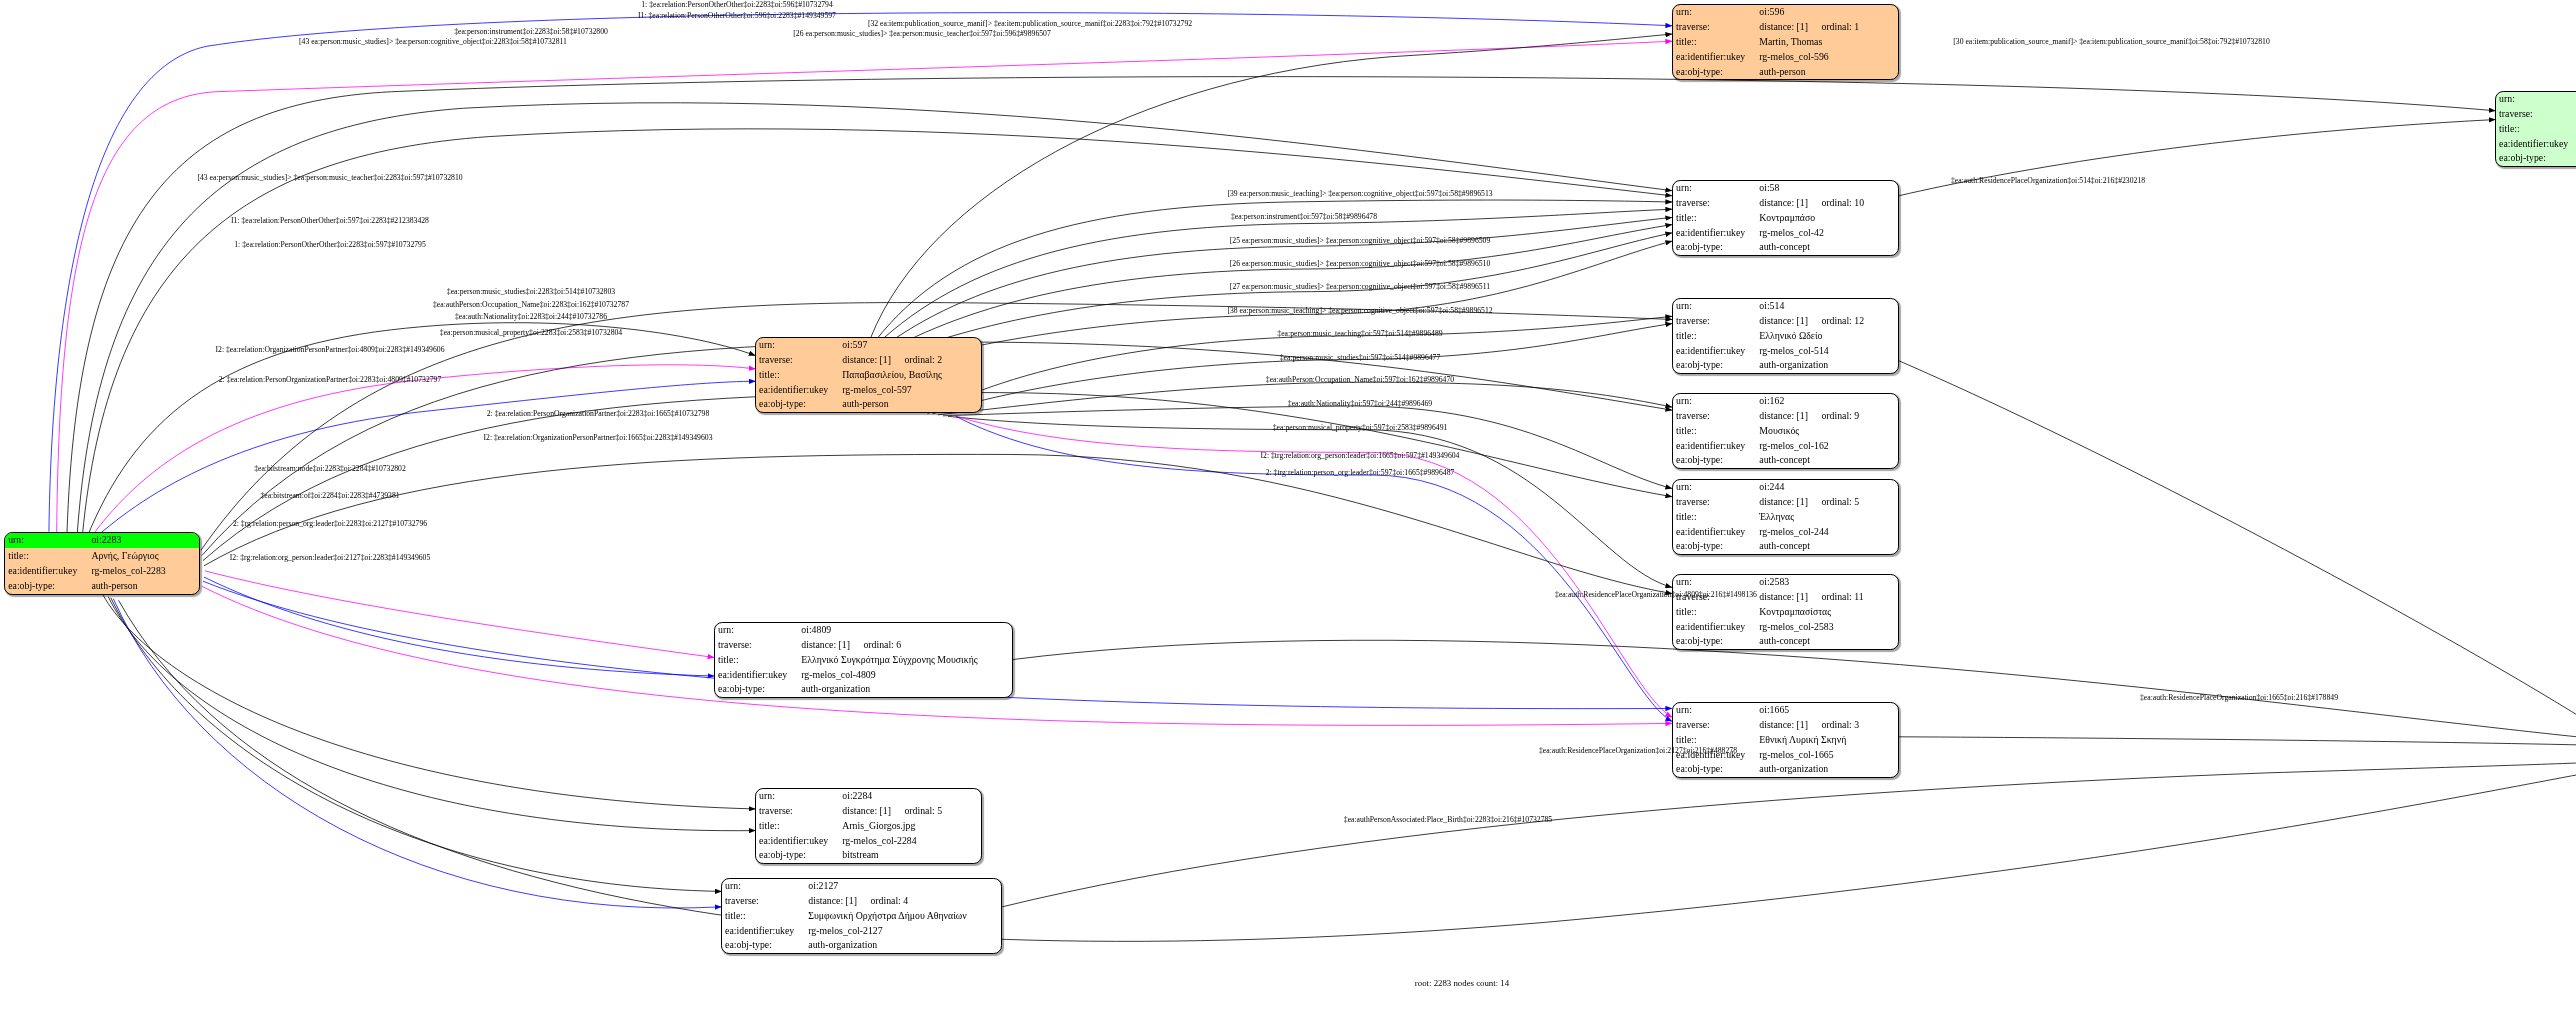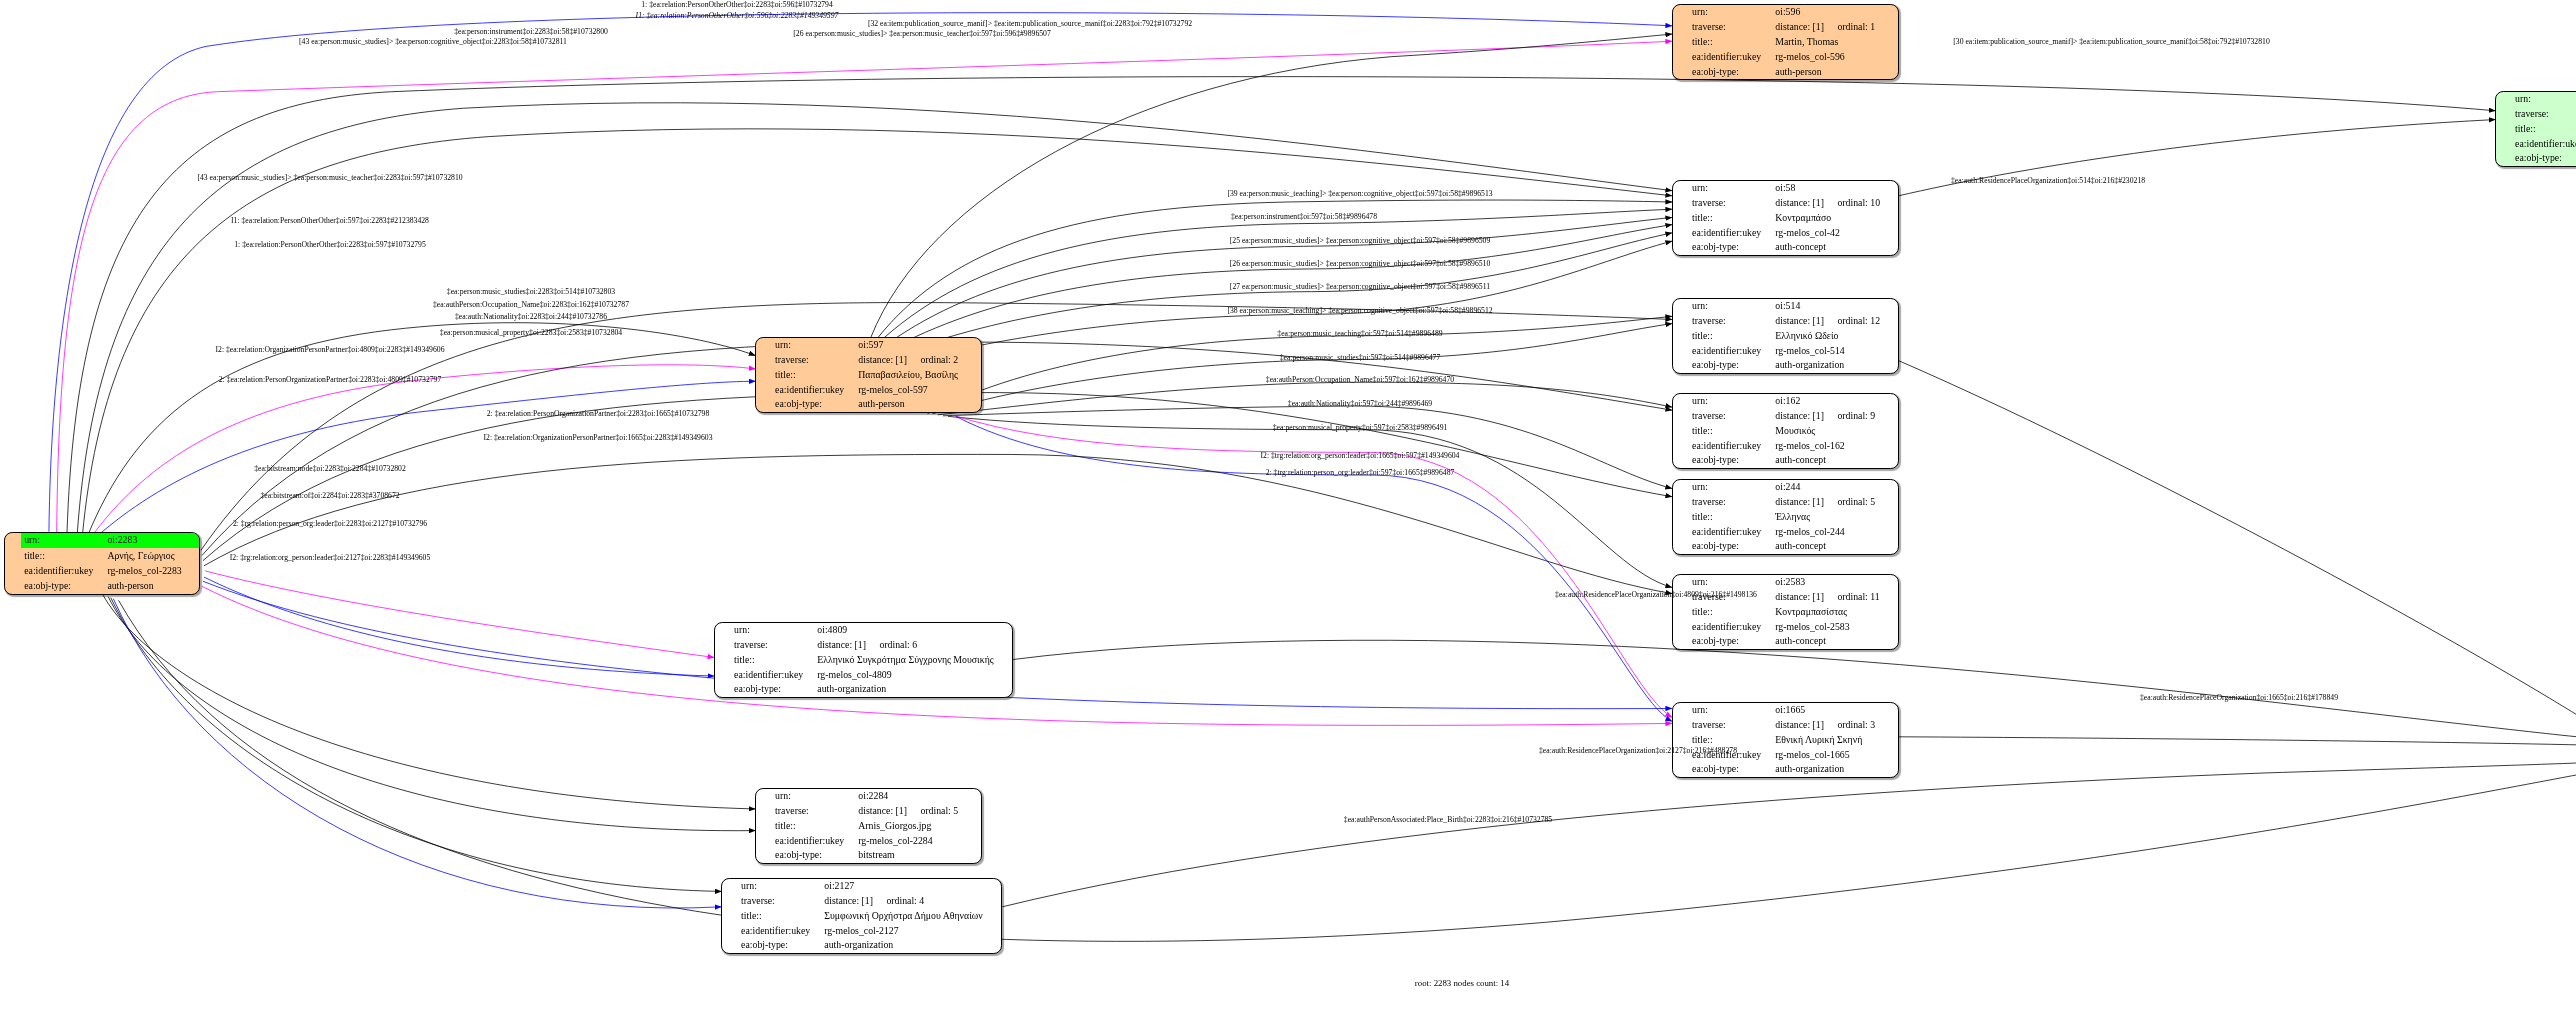--- a/index.html
+++ b/index.html
@@ -6,21 +6,21 @@
   html,body{margin:0;padding:0;background:#ffffff;}
   body{font-family:"Liberation Serif", serif;}
   #canvas{position:relative;width:2924px;height:1013px;background:#fff;overflow:hidden;}
   svg.edges{position:absolute;left:0;top:0;width:2924px;height:1013px;pointer-events:none;}
 
   .node{position:absolute;border:0.8px solid #000;border-radius:8.2px;box-sizing:border-box;
         box-shadow:1.5px 1.5px 1px rgba(0,0,0,0.35);overflow:hidden;}
   .node.orange{background:#ffcc99;}
   .node.white{background:#ffffff;}
   .node.green{background:#ccffcc;}
-  .node table{border-collapse:collapse;width:100%;height:100%;margin-left:16px;}
+  .node table{border-collapse:collapse;width:100%;height:100%;}
   .node td{font-size:9.8px;line-height:1.05;padding:1px 3.1px;white-space:nowrap;color:#000;
            font-family:"Liberation Serif", serif;vertical-align:middle;}
   .node td.k{width:77px;}
   .node td.v{}
   .node .hl{background:#00ff00;}
   .node .ord{display:inline-block;margin-left:13.4px;}
 
   .elabel{position:absolute;font-size:7.7px;line-height:1;white-space:nowrap;color:#000;
           font-family:"Liberation Serif", serif;transform:translate(-50%,-50%);}
   .footer{position:absolute;font-size:8.8px;color:#000;transform:translate(-50%,-50%);
@@ -412,21 +412,21 @@
             <tr>
               <td class="k">ea:obj-type:</td>
               <td class="v">auth-organization</td>
             </tr>
           </tbody>
         </table>
       </div>
     </div>
   <div id="labels-layer">
       <div class="elabel" style="left: 737px; top: 5.2px;">1: ‡ea:relation:PersonOtherOther‡oi:2283‡oi:596‡#10732794</div>
-      <div class="elabel" style="left: 737px; top: 15.5px; font-style: italic;">I1: ‡ea:relation:PersonOtherOther‡oi:596‡oi:2283‡#149349597</div>
+      <div class="elabel" style="left: 737px; top: 15.5px;">I1: ‡ea:relation:PersonOtherOther‡oi:596‡oi:2283‡#149349597</div>
       <div class="elabel" style="left: 1030px; top: 24px;">[32 ea:item:publication_source_manif]&gt; ‡ea:item:publication_source_manif‡oi:2283‡oi:792‡#10732792</div>
       <div class="elabel" style="left: 922px; top: 34px;">[26 ea:person:music_studies]&gt; ‡ea:person:music_teacher‡oi:597‡oi:596‡#9896507</div>
       <div class="elabel" style="left: 2089px; top: 42px; padding-left: 45px;">[30 ea:item:publication_source_manif]&gt; ‡ea:item:publication_source_manif‡oi:58‡oi:792‡#10732810</div>
       <div class="elabel" style="left: 531px; top: 32px;">‡ea:person:instrument‡oi:2283‡oi:58‡#10732800</div>
       <div class="elabel" style="left: 433px; top: 42px;">[43 ea:person:music_studies]&gt; ‡ea:person:cognitive_object‡oi:2283‡oi:58‡#10732811</div>
       <div class="elabel" style="left: 1360px; top: 194px;">[39 ea:person:music_teaching]&gt; ‡ea:person:cognitive_object‡oi:597‡oi:58‡#9896513</div>
       <div class="elabel" style="left: 1304px; top: 217px;">‡ea:person:instrument‡oi:597‡oi:58‡#9896478</div>
       <div class="elabel" style="left: 1360px; top: 241px;">[25 ea:person:music_studies]&gt; ‡ea:person:cognitive_object‡oi:597‡oi:58‡#9896509</div>
       <div class="elabel" style="left: 1360px; top: 264px;">[26 ea:person:music_studies]&gt; ‡ea:person:cognitive_object‡oi:597‡oi:58‡#9896510</div>
       <div class="elabel" style="left: 1360px; top: 287px;">[27 ea:person:music_studies]&gt; ‡ea:person:cognitive_object‡oi:597‡oi:58‡#9896511</div>
@@ -443,21 +443,21 @@
       <div class="elabel" style="left: 330px; top: 245px;">1: ‡ea:relation:PersonOtherOther‡oi:2283‡oi:597‡#10732795</div>
       <div class="elabel" style="left: 531px; top: 292px;">‡ea:person:music_studies‡oi:2283‡oi:514‡#10732803</div>
       <div class="elabel" style="left: 531px; top: 305px;">‡ea:authPerson:Occupation_Name‡oi:2283‡oi:162‡#10732787</div>
       <div class="elabel" style="left: 531px; top: 317px;">‡ea:auth:Nationality‡oi:2283‡oi:244‡#10732786</div>
       <div class="elabel" style="left: 531px; top: 333px;">‡ea:person:musical_property‡oi:2283‡oi:2583‡#10732804</div>
       <div class="elabel" style="left: 330px; top: 350px;">I2: ‡ea:relation:OrganizationPersonPartner‡oi:4809‡oi:2283‡#149349606</div>
       <div class="elabel" style="left: 330px; top: 380px;">2: ‡ea:relation:PersonOrganizationPartner‡oi:2283‡oi:4809‡#10732797</div>
       <div class="elabel" style="left: 598px; top: 414px;">2: ‡ea:relation:PersonOrganizationPartner‡oi:2283‡oi:1665‡#10732798</div>
       <div class="elabel" style="left: 598px; top: 438px;">I2: ‡ea:relation:OrganizationPersonPartner‡oi:1665‡oi:2283‡#149349603</div>
       <div class="elabel" style="left: 330px; top: 469px;">‡ea:bitstream:node‡oi:2283‡oi:2284‡#10732802</div>
-      <div class="elabel" style="left: 330px; top: 496px;">‡ea:bitstream:of‡oi:2284‡oi:2283‡#3708672</div>
+      <div class="elabel" style="left: 330px; top: 496px;">‡ea:bitstream:of‡oi:2284‡oi:2283‡#4739381</div>
       <div class="elabel" style="left: 330px; top: 524px;">2: ‡rg:relation:person_org:leader‡oi:2283‡oi:2127‡#10732796</div>
       <div class="elabel" style="left: 330px; top: 558px;">I2: ‡rg:relation:org_person:leader‡oi:2127‡oi:2283‡#149349605</div>
       <div class="elabel" style="left: 2048px; top: 181px;">‡ea:auth:ResidencePlaceOrganization‡oi:514‡oi:216‡#230218</div>
       <div class="elabel" style="left: 1656px; top: 595px;">‡ea:auth:ResidencePlaceOrganization‡oi:4809‡oi:216‡#1498136</div>
       <div class="elabel" style="left: 2239px; top: 698px;">‡ea:auth:ResidencePlaceOrganization‡oi:1665‡oi:216‡#178849</div>
       <div class="elabel" style="left: 1638px; top: 751px;">‡ea:auth:ResidencePlaceOrganization‡oi:2127‡oi:216‡#488278</div>
       <div class="elabel" style="left: 1448px; top: 820px;">‡ea:authPersonAssociated:Place_Birth‡oi:2283‡oi:216‡#10732785</div>
     </div>
 
   <div class="footer" style="left:1462px;top:983px;">root: 2283 nodes count: 14</div>

